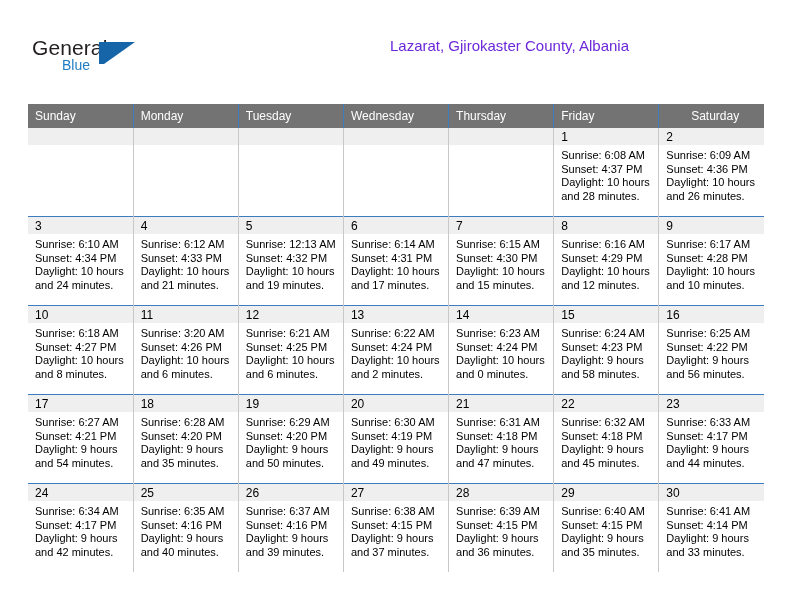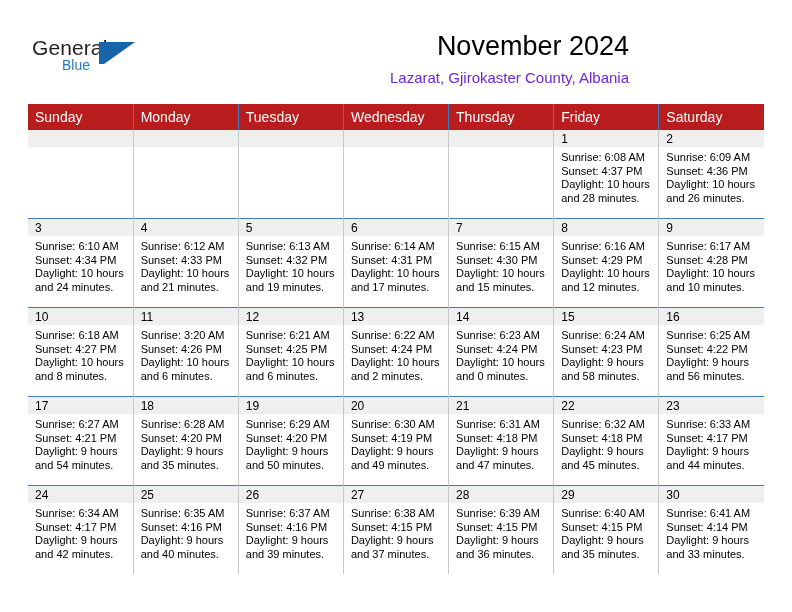--- a/index.html
+++ b/index.html
@@ -110,30 +110,30 @@
     width: 736px;
     border-collapse: collapse;
     table-layout: fixed;
   }
   .calendar td, .calendar th {
     padding: 0;
     margin: 0;
   }
 
   .dow-row th {
-    background: #b91c1c;
+    background: #737373;
     color: #ffffff;
-    font-size: 14px;
+    font-size: 12px;
     font-weight: normal;
     text-align: left;
     padding: 5px 0 5px 7px;
     height: 11px;
     border-right: 1px solid #3d7cbf;
   }
-  .dow-row th:last-child { border-right: none; }
+  .dow-row th:last-child { border-right: none; text-align: center; }
 
   .week-row td {
     vertical-align: top;
     border-right: 1px solid #c8c8c8;
     border-top: 1px solid #3d7cbf;
     height: 88px;
   }
   .week-row td:last-child { border-right: none; }
   .week-row:first-of-type td { border-top: none; }
 
@@ -171,21 +171,20 @@
     <div class="logo">
       <span class="logo-general">General</span>
       <span class="logo-mark">
         <span class="logo-bar"></span>
         <span class="logo-tri"></span>
       </span>
       <span class="logo-blue">Blue</span>
     </div>
 
     <div class="title-block">
-      <div class="cal-title">November 2024</div>
       <div class="cal-subtitle">Lazarat, Gjirokaster County, Albania</div>
     </div>
 
   </div>
 
   <table class="calendar">
     <thead>
       <tr class="dow-row">
         <th>Sunday</th>
         <th>Monday</th>
@@ -252,21 +251,21 @@
             <div class="cell-body">
               <div>Sunrise: 6:12 AM</div>
               <div>Sunset: 4:33 PM</div>
               <div>Daylight: 10 hours</div>
               <div>and 21 minutes.</div>
             </div>
           </td>
           <td>
             <div class="daynum-band">5</div>
             <div class="cell-body">
-              <div>Sunrise: 6:13 AM</div>
+              <div>Sunrise: 12:13 AM</div>
               <div>Sunset: 4:32 PM</div>
               <div>Daylight: 10 hours</div>
               <div>and 19 minutes.</div>
             </div>
           </td>
           <td>
             <div class="daynum-band">6</div>
             <div class="cell-body">
               <div>Sunrise: 6:14 AM</div>
               <div>Sunset: 4:31 PM</div>

